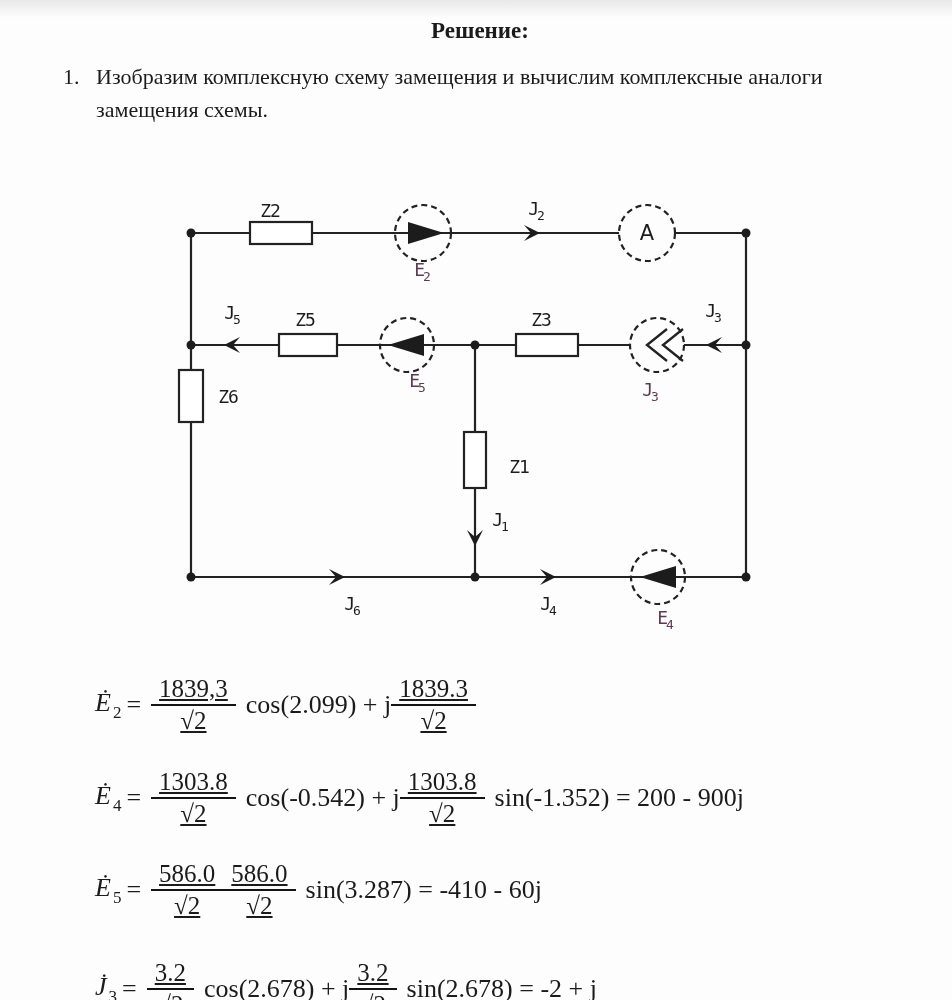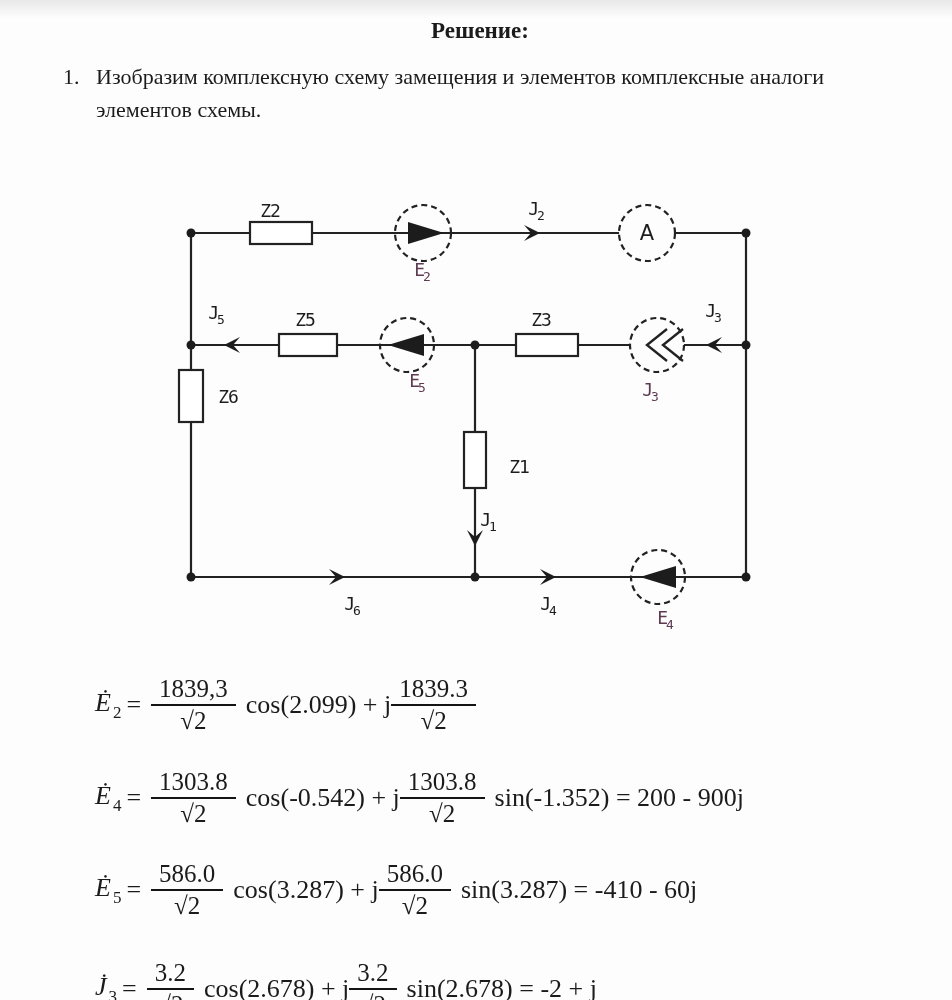--- a/index.html
+++ b/index.html
@@ -27,35 +27,35 @@
   .clabel.accent{color:var(--accent);}
   .clabel.ammeter-letter{font-family:"DejaVu Sans",sans-serif;font-weight:normal;
     font-size:21px;letter-spacing:0;}
 
   .formula{position:absolute;left:95px;display:flex;align-items:center;
     font-size:26px;white-space:nowrap;}
   .fvar{font-style:italic;font-family:Liberation Serif, serif;}
   .fvar sub{font-style:normal;font-size:17px;vertical-align:-7px;margin-left:2px;}
   .feq{margin:0 10px 0 5px;}
   .frac{display:inline-flex;flex-direction:column;align-items:center;
-    font-size:25px;line-height:1.05;}
+    font-size:25px;line-height:1.05;text-decoration:underline;}
   .frac .fnum{padding:0 8px 2px;border-bottom:2.5px solid #141414;}
   .frac .fden{padding-top:2px;}
   .ftext{margin-left:10px;}
 </style>
 </head>
 <body style="--accent: #5d3b52;">
 
 <div class="top-fade"></div>
 
 <h1 class="title">Решение:</h1>
 
 <div class="list-item">
   <span class="num">1.</span>
-  <div class="txt">Изобразим комплексную схему замещения и элементов комплексные аналоги элементов схемы.</div>
+  <div class="txt">Изобразим комплексную схему замещения и вычислим комплексные аналоги замещения схемы.</div>
 </div>
 
 <div class="circuit">
   <svg width="660" height="470" viewBox="0 0 660 470">
     <g stroke="#222" stroke-width="2.2" fill="none">
 
       <path d="M51,63 H606"></path>
       <path d="M51,175 H606"></path>
       <path d="M51,407 H606"></path>
       <path d="M51,63 V407"></path>
@@ -101,24 +101,24 @@
     </g>
   </svg>
 
   <div class="clabel" style="left:130px;top:41px"><span>Z2</span></div>
   <div class="clabel" style="left:165px;top:150px"><span>Z5</span></div>
   <div class="clabel" style="left:401px;top:150px"><span>Z3</span></div>
   <div class="clabel" style="left:88px;top:227px"><span>Z6</span></div>
   <div class="clabel" style="left:379px;top:297px"><span>Z1</span></div>
 
   <div class="clabel" style="left:396px;top:41px"><span>J</span><sub>2</sub></div>
-  <div class="clabel" style="left:76px;top:145px"><span>J</span><sub>5</sub></div>
+  <div class="clabel" style="left:92px;top:145px"><span>J</span><sub>5</sub></div>
   <div class="clabel" style="left:573px;top:143px"><span>J</span><sub>3</sub></div>
   <div class="clabel accent" style="left:510px;top:222px"><span>J</span><sub>3</sub></div>
-  <div class="clabel" style="left:348px;top:352px"><span>J</span><sub>1</sub></div>
+  <div class="clabel" style="left:360px;top:352px"><span>J</span><sub>1</sub></div>
   <div class="clabel" style="left:212px;top:436px"><span>J</span><sub>6</sub></div>
   <div class="clabel" style="left:408px;top:436px"><span>J</span><sub>4</sub></div>
 
   <div class="clabel accent" style="left:282px;top:102px"><span>E</span><sub>2</sub></div>
   <div class="clabel accent" style="left:277px;top:213px"><span>E</span><sub>5</sub></div>
   <div class="clabel accent" style="left:525px;top:450px"><span>E</span><sub>4</sub></div>
 
   <div class="clabel ammeter-letter" style="left:507px;top:63px">A</div>
 </div>
 
@@ -151,21 +151,20 @@
   <span class="ftext">sin(-1.352) = 200 - 900j</span>
 </div>
 
 <div class="formula" style="top:861px">
   <span class="fvar"><span>Ė</span><sub>5</sub></span>
   <span class="feq">=</span>
   <span class="frac">
       <span class="fnum">586.0</span>
       <span class="fden">√2</span>
     </span>
-  <span class="ftext">cos(3.287) + j</span>
   <span class="frac">
       <span class="fnum">586.0</span>
       <span class="fden">√2</span>
     </span>
   <span class="ftext">sin(3.287) = -410 - 60j</span>
 </div>
 
 <div class="formula" style="top:960px">
   <span class="fvar"><span>J̇</span><sub>3</sub></span>
   <span class="feq">=</span>

